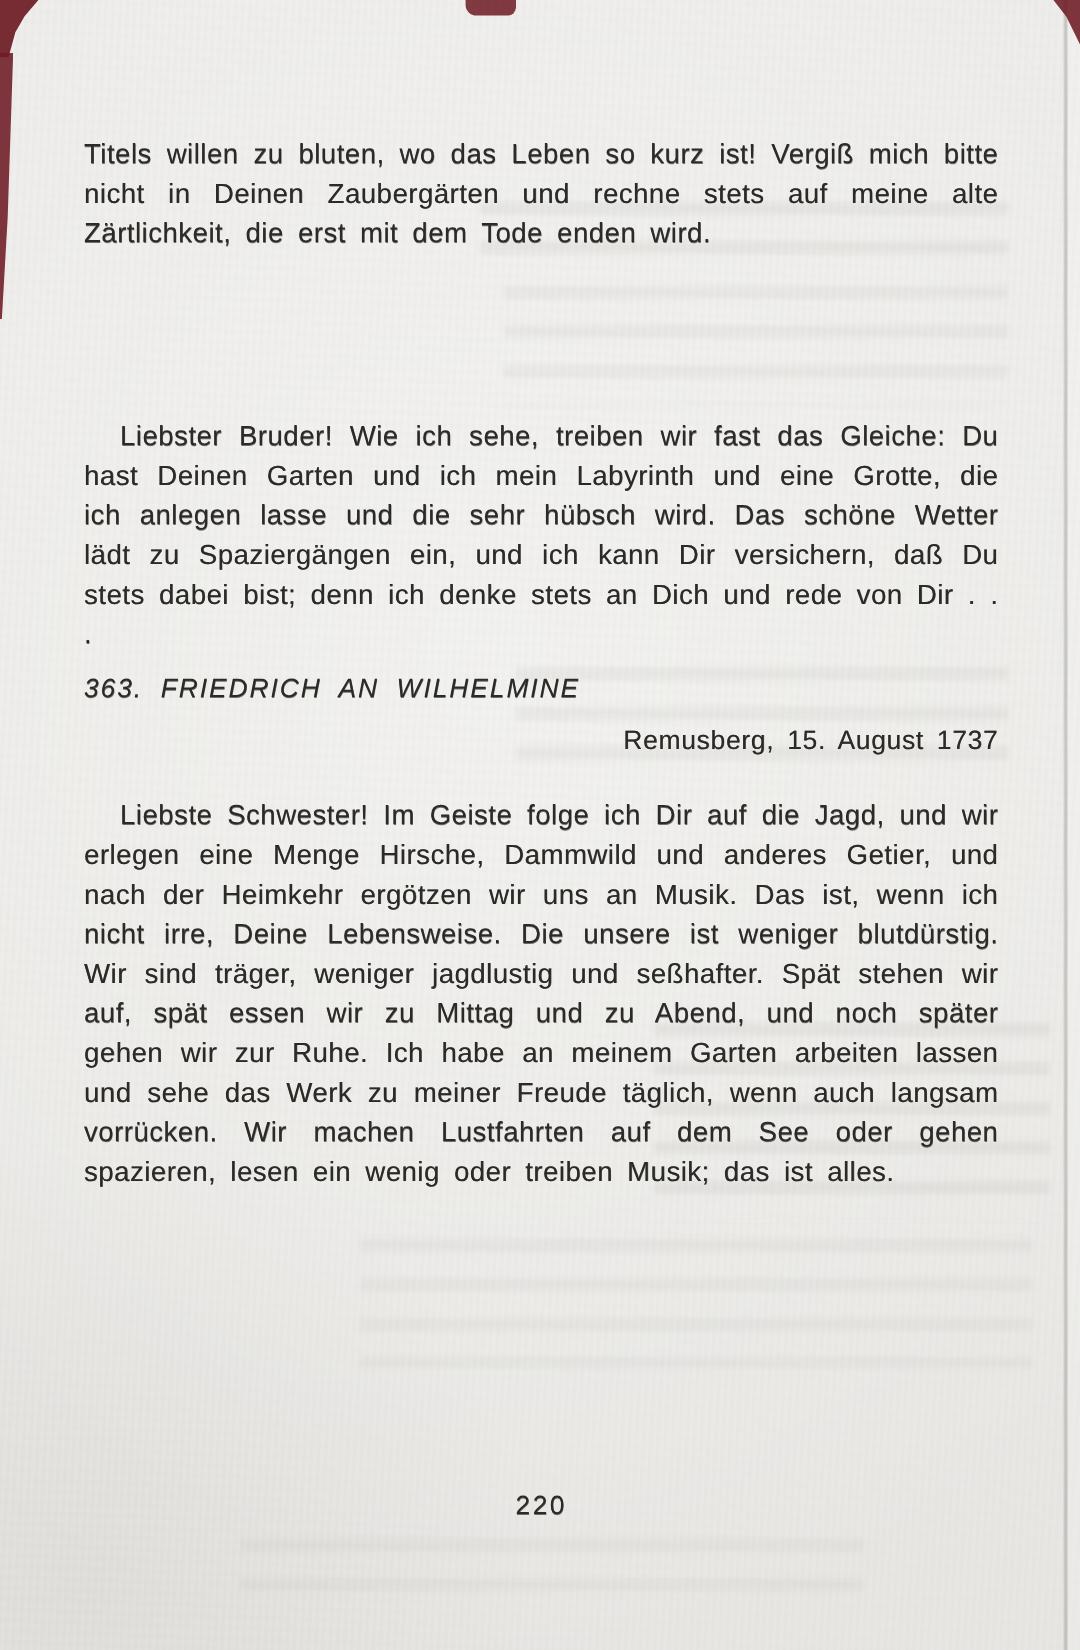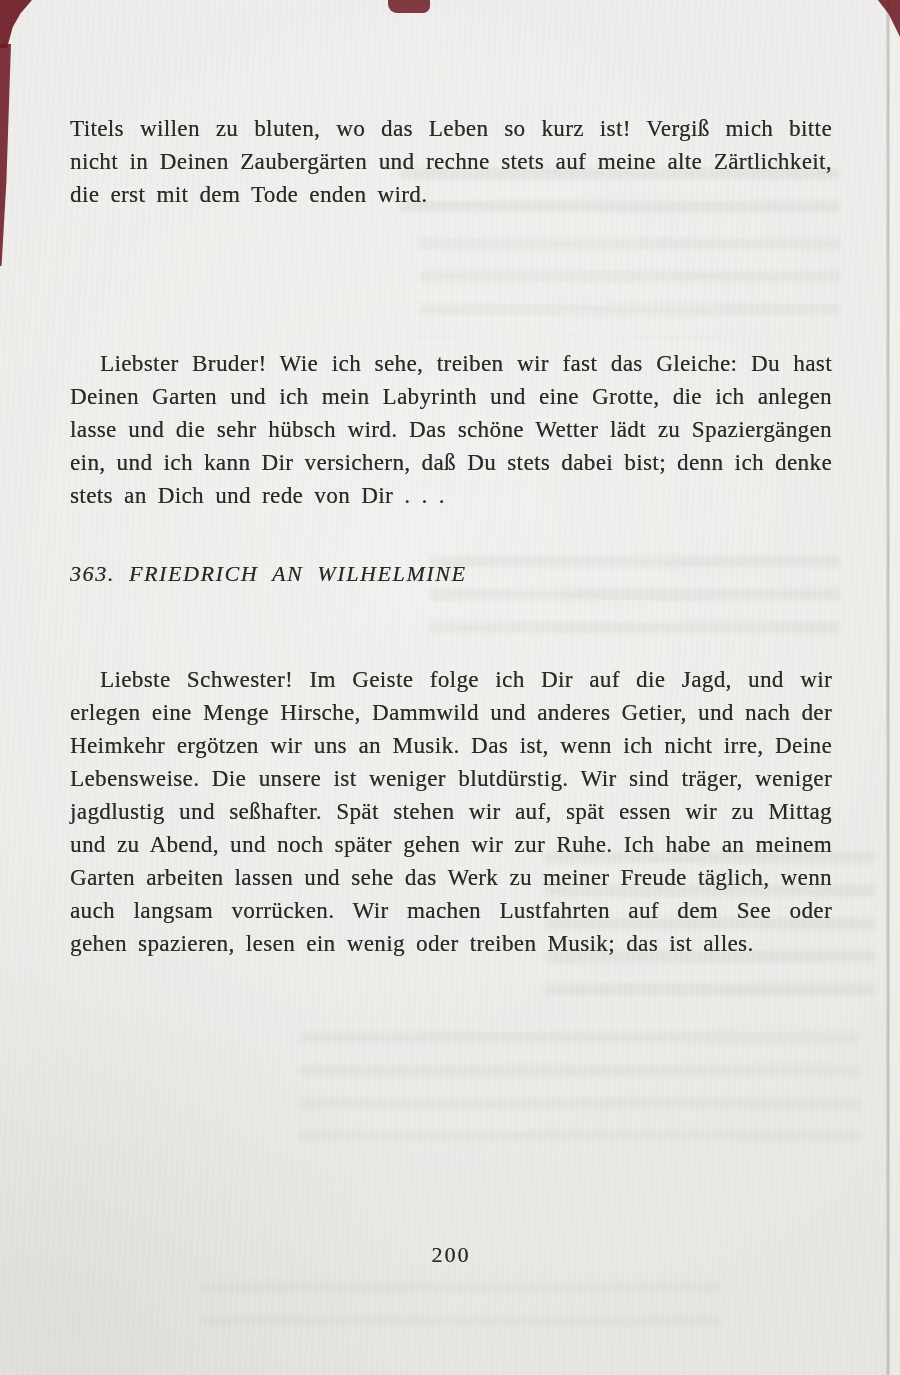--- a/index.html
+++ b/index.html
@@ -5,21 +5,21 @@
   html,body{margin:0;padding:0;background:#777;}
   .page{
     position:relative;
     width:900px;height:1375px;
     margin:0 auto;
     overflow:hidden;
     background:
       radial-gradient(ellipse 120% 90% at 45% 40%, rgba(255,255,255,0.35), rgba(255,255,255,0) 70%),
       radial-gradient(ellipse 60% 40% at 8% 96%, rgba(90,90,80,0.06), rgba(90,90,80,0) 70%),
       linear-gradient(180deg,#edecea 0%, #ebeae7 55%, #e7e6e3 100%);
-    font-family:Liberation Serif, serif;
+    font-family:Liberation Sans, sans-serif;
     color:#2b2a26;
   }
   
   .grain{
     position:absolute;inset:0;pointer-events:none;opacity:.5;
     background:
       repeating-linear-gradient(93deg, rgba(255,255,255,0.04) 0 3px, rgba(120,120,110,0.03) 3px 6px),
       repeating-linear-gradient(2deg, rgba(255,255,255,0.03) 0 5px, rgba(120,120,110,0.02) 5px 9px);
   }
   
@@ -99,18 +99,19 @@
   <div class="stain tl"></div>
   <div class="stain left-strip"></div>
   <div class="stain tm"></div>
   <div class="stain tr"></div>
 
   <div class="tx body-par p1">Titels willen zu bluten, wo das Leben so kurz ist! Vergiß mich bitte nicht in Deinen Zaubergärten und rechne stets auf meine alte Zärtlichkeit, die erst mit dem Tode enden wird.</div>
 
   <div class="tx body-par indent p362">Liebster Bruder! Wie ich sehe, treiben wir fast das Gleiche: Du hast Deinen Garten und ich mein Labyrinth und eine Grotte, die ich anlegen lasse und die sehr hübsch wird. Das schöne Wetter lädt zu Spaziergängen ein, und ich kann Dir versichern, daß Du stets dabei bist; denn ich denke stets an Dich und rede von Dir . . .</div>
 
   <div class="tx heading h363">363. FRIEDRICH AN WILHELMINE</div>
+  <div class="tx dateline d363">Remusberg, 15. August 1737</div>
   <div class="tx body-par indent p363">Liebste Schwester! Im Geiste folge ich Dir auf die Jagd, und wir erlegen eine Menge Hirsche, Dammwild und anderes Getier, und nach der Heimkehr ergötzen wir uns an Musik. Das ist, wenn ich nicht irre, Deine Lebensweise. Die unsere ist weniger blutdürstig. Wir sind träger, weniger jagdlustig und seßhafter. Spät stehen wir auf, spät essen wir zu Mittag und zu Abend, und noch später gehen wir zur Ruhe. Ich habe an meinem Garten arbeiten lassen und sehe das Werk zu meiner Freude täglich, wenn auch langsam vorrücken. Wir machen Lustfahrten auf dem See oder gehen spazieren, lesen ein wenig oder treiben Musik; das ist alles.</div>
 
 
-  <div class="tx pageno pn">200</div>
+  <div class="tx pageno pn">220</div>
 
 </div>
 
 </body></html>

